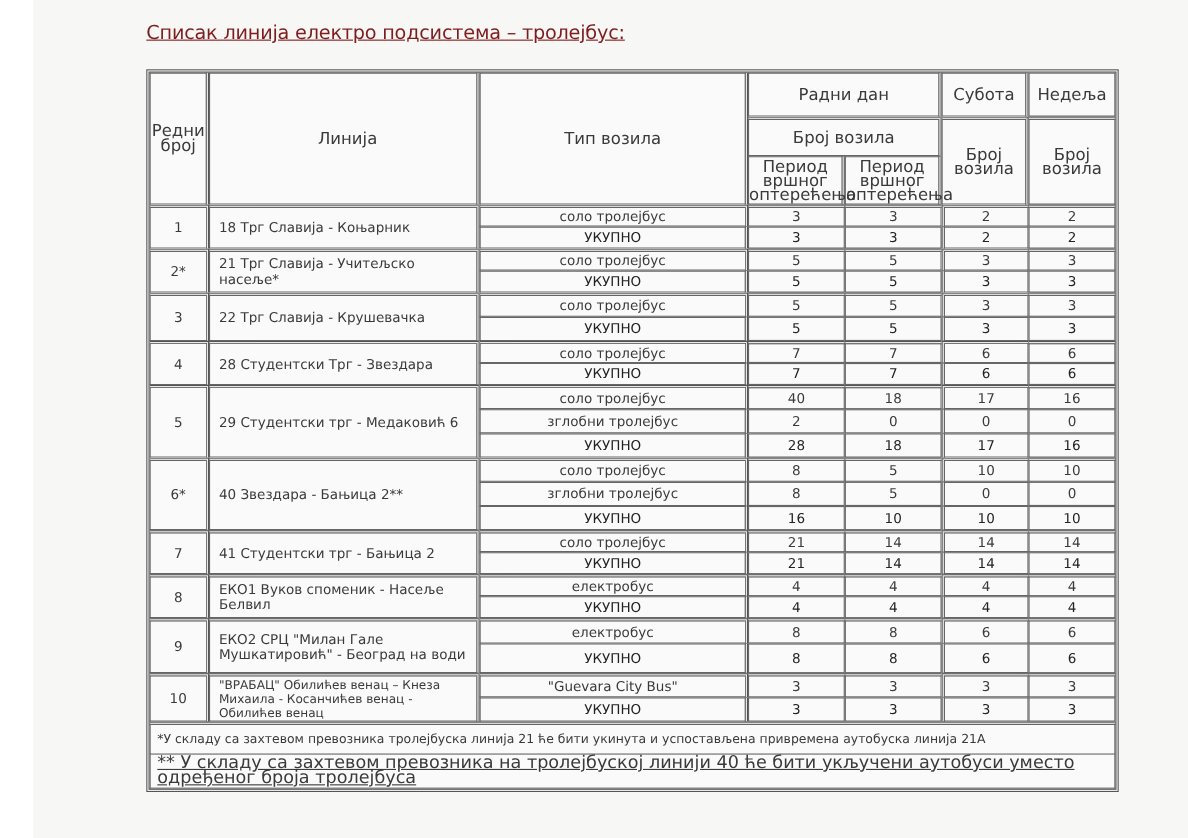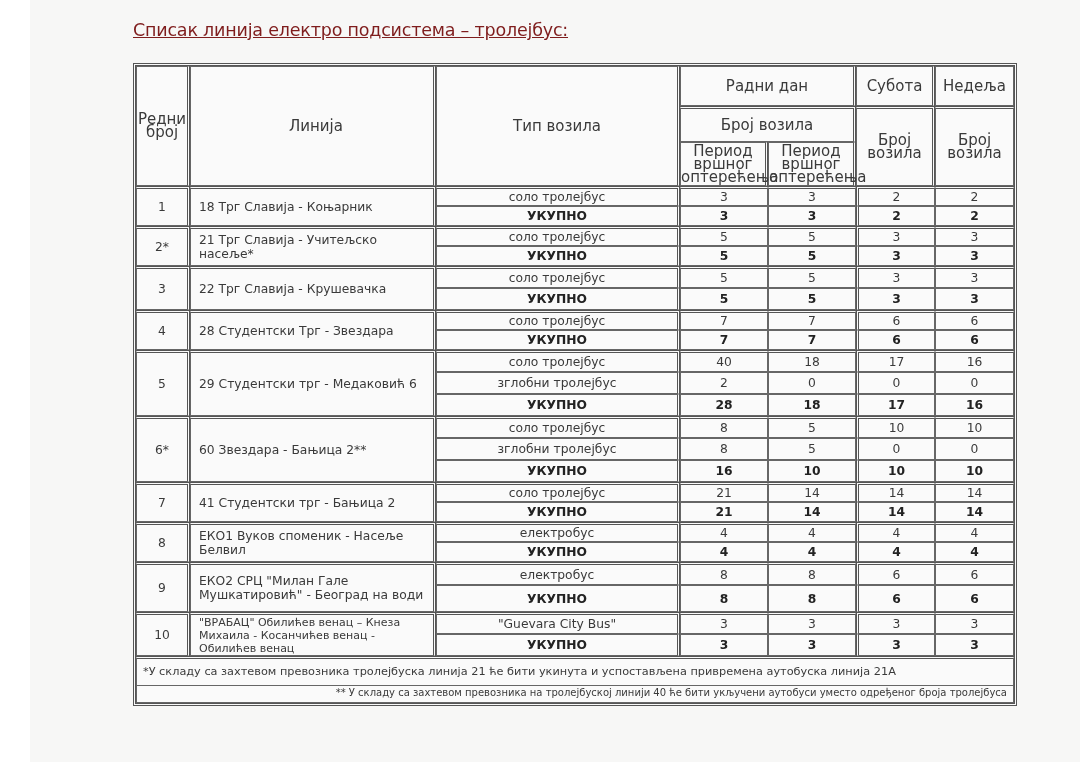--- a/index.html
+++ b/index.html
@@ -32,21 +32,21 @@
     font-size: 12.3px;
     text-align: center;
     vertical-align: middle;
     padding: 0;
     color: #3a3a3a;
     line-height: 14px;
   }
   table.main td.hdr { font-size: 15px; line-height: 13px; }
   table.main td.line-name { text-align: left; padding-left: 8px; font-size: 12.3px; }
   table.main td.line-name.small { font-size: 11px; line-height: 13px; }
-  table.main td.total { font-weight: bold; color: #222; margin-left: 32px; }
+  table.main td.total { font-weight: normal; color: #222; margin-left: 32px; }
   .grp-top td { border-top: 3px double #555 !important; }
   .doubleL { border-left: 3px double #555 !important; }
   .doubleR { border-right: 3px double #555 !important; }
   td.note {
     text-align: left !important; padding: 6px 6px !important;
     font-size: 11.3px !important; line-height: 14px !important;
     border-top: 3px double #555 !important;
   }
 </style>
 </head>
@@ -166,21 +166,21 @@
       </tr>
       <tr style="height: 22px;">
         <td class="doubleR total">УКУПНО</td>
         <td class="total">28</td>
         <td class="total">18</td>
         <td class="total doubleL">17</td>
         <td class="total">16</td>
       </tr>
       <tr class="grp-top" style="height: 22px;">
         <td rowspan="3" class="doubleR">6*</td>
-        <td rowspan="3" class="line-name doubleR">60 Звездара - Бањица 2**</td>
+        <td rowspan="3" class="line-name doubleR">40 Звездара - Бањица 2**</td>
         <td class="doubleR">соло тролејбус</td>
         <td class="">8</td>
         <td class="">5</td>
         <td class=" doubleL">10</td>
         <td class="">10</td>
       </tr>
       <tr style="height: 22px;">
         <td class="doubleR">зглобни тролејбус</td>
         <td class="">8</td>
         <td class="">5</td>
@@ -255,16 +255,16 @@
         <td class="doubleR total">УКУПНО</td>
         <td class="total">3</td>
         <td class="total">3</td>
         <td class="total doubleL">3</td>
         <td class="total">3</td>
       </tr>
       <tr style="height: 16px;">
         <td colspan="7" class="note">*У складу са захтевом превозника тролејбуска линија 21 ће бити укинута и успостављена привремена аутобуска линија 21А</td>
       </tr>
       <tr style="height: 16px;">
-        <td colspan="7" class="" style="text-align: right; padding: 0px 6px 2px; font-size: 10px; border-top: none;">** У складу са захтевом превозника на тролејбуској линији 40 ће бити укључени аутобуси уместо одређеног броја тролејбуса</td>
+        <td colspan="7" class="" style="text-align: left; padding: 0px 6px 2px; font-size: 16px; border-top: none; text-decoration: underline;">** У складу са захтевом превозника на тролејбуској линији 40 ће бити укључени аутобуси уместо одређеног броја тролејбуса</td>
       </tr>
     </tbody>
 </table>
 
 </body></html>

